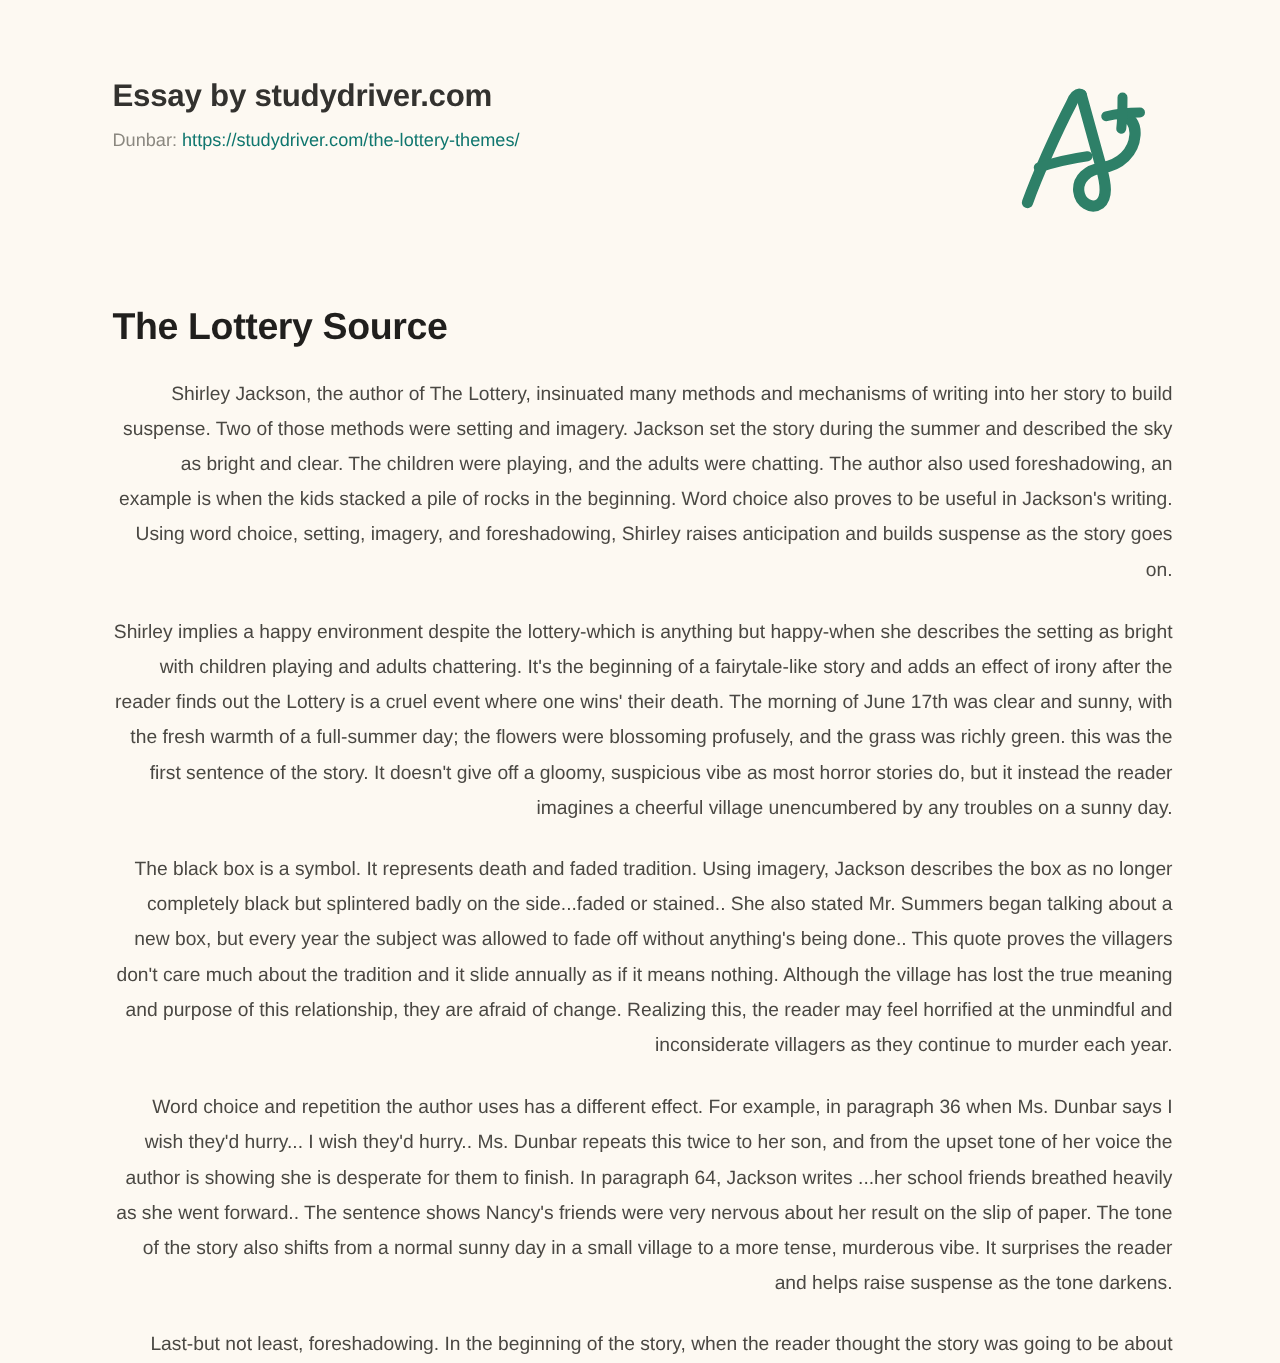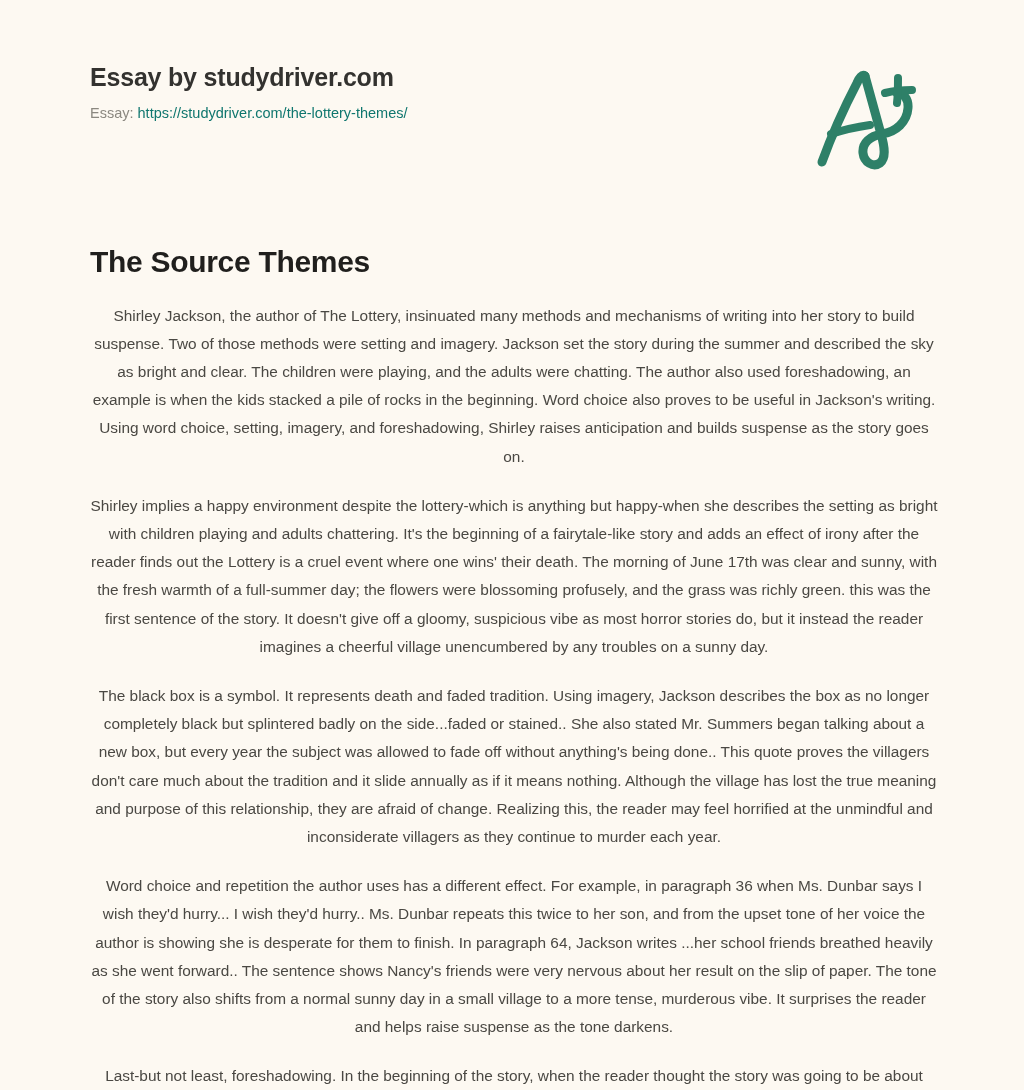--- a/index.html
+++ b/index.html
@@ -94,39 +94,39 @@
 
   .body-copy {
     padding-top: 21px;
   }
 
   .body-copy p {
     margin: 0 0 21px 0;
     font-size: 15.4px;
     line-height: 28.2px;
     color: #4a4843;
-    text-align: center;
+    text-align: right;
   }
 
   .body-copy p:last-child {
     margin-bottom: 0;
   }
 </style>
 </head>
 <body>
 
 <div class="page">
 
   <div class="header">
 
     <div class="header-text">
       <div class="essay-by">Essay by studydriver.com</div>
 
       <div class="source-line">
-        <span class="source-label">Essay:</span>
+        <span class="source-label">Dunbar:</span>
         <a class="source-url" href="#">https://studydriver.com/the-lottery-themes/</a>
       </div>
     </div>
 
     <div class="logo">
       <svg width="112" height="104" viewBox="0 0 112 104" xmlns="http://www.w3.org/2000/svg">
         <g fill="none" stroke="#2e8068" stroke-linecap="round" stroke-linejoin="round">
 
           <path d="M10 96 C18 74 33 40 45 17 C47 12 50 8 53 10" stroke-width="9"></path>
 
@@ -137,21 +137,21 @@
           <path d="M73 27 C81 25 91 24 100 24" stroke-width="8"></path>
 
           <path d="M86 12 C86 20 86 29 85 37" stroke-width="8"></path>
         </g>
       </svg>
     </div>
 
   </div>
 
   <div class="article">
-    <h1 class="article-title">The Source Themes</h1>
+    <h1 class="article-title">The Lottery Source</h1>
 
     <div class="body-copy">
       <p>Shirley Jackson, the author of The Lottery, insinuated many methods and mechanisms of writing into her story to build suspense. Two of those methods were setting and imagery. Jackson set the story during the summer and described the sky as bright and clear. The children were playing, and the adults were chatting. The author also used foreshadowing, an example is when the kids stacked a pile of rocks in the beginning. Word choice also proves to be useful in Jackson's writing. Using word choice, setting, imagery, and foreshadowing, Shirley raises anticipation and builds suspense as the story goes on.</p>
       <p>Shirley implies a happy environment despite the lottery-which is anything but happy-when she describes the setting as bright with children playing and adults chattering. It's the beginning of a fairytale-like story and adds an effect of irony after the reader finds out the Lottery is a cruel event where one wins' their death. The morning of June 17th was clear and sunny, with the fresh warmth of a full-summer day; the flowers were blossoming profusely, and the grass was richly green. this was the first sentence of the story. It doesn't give off a gloomy, suspicious vibe as most horror stories do, but it instead the reader imagines a cheerful village unencumbered by any troubles on a sunny day.</p>
       <p>The black box is a symbol. It represents death and faded tradition. Using imagery, Jackson describes the box as no longer completely black but splintered badly on the side...faded or stained.. She also stated Mr. Summers began talking about a new box, but every year the subject was allowed to fade off without anything's being done.. This quote proves the villagers don't care much about the tradition and it slide annually as if it means nothing. Although the village has lost the true meaning and purpose of this relationship, they are afraid of change. Realizing this, the reader may feel horrified at the unmindful and inconsiderate villagers as they continue to murder each year.</p>
       <p>Word choice and repetition the author uses has a different effect. For example, in paragraph 36 when Ms. Dunbar says I wish they'd hurry... I wish they'd hurry.. Ms. Dunbar repeats this twice to her son, and from the upset tone of her voice the author is showing she is desperate for them to finish. In paragraph 64, Jackson writes ...her school friends breathed heavily as she went forward.. The sentence shows Nancy's friends were very nervous about her result on the slip of paper. The tone of the story also shifts from a normal sunny day in a small village to a more tense, murderous vibe. It surprises the reader and helps raise suspense as the tone darkens.</p>
       <p>Last-but not least, foreshadowing. In the beginning of the story, when the reader thought the story was going to be about normal life in a happy village, the kids were collecting and stacking rocks. It seems like an innocent deed by children just having fun. That all changes in paragraph 74 when the true p</p>
     </div>
   </div>
 

